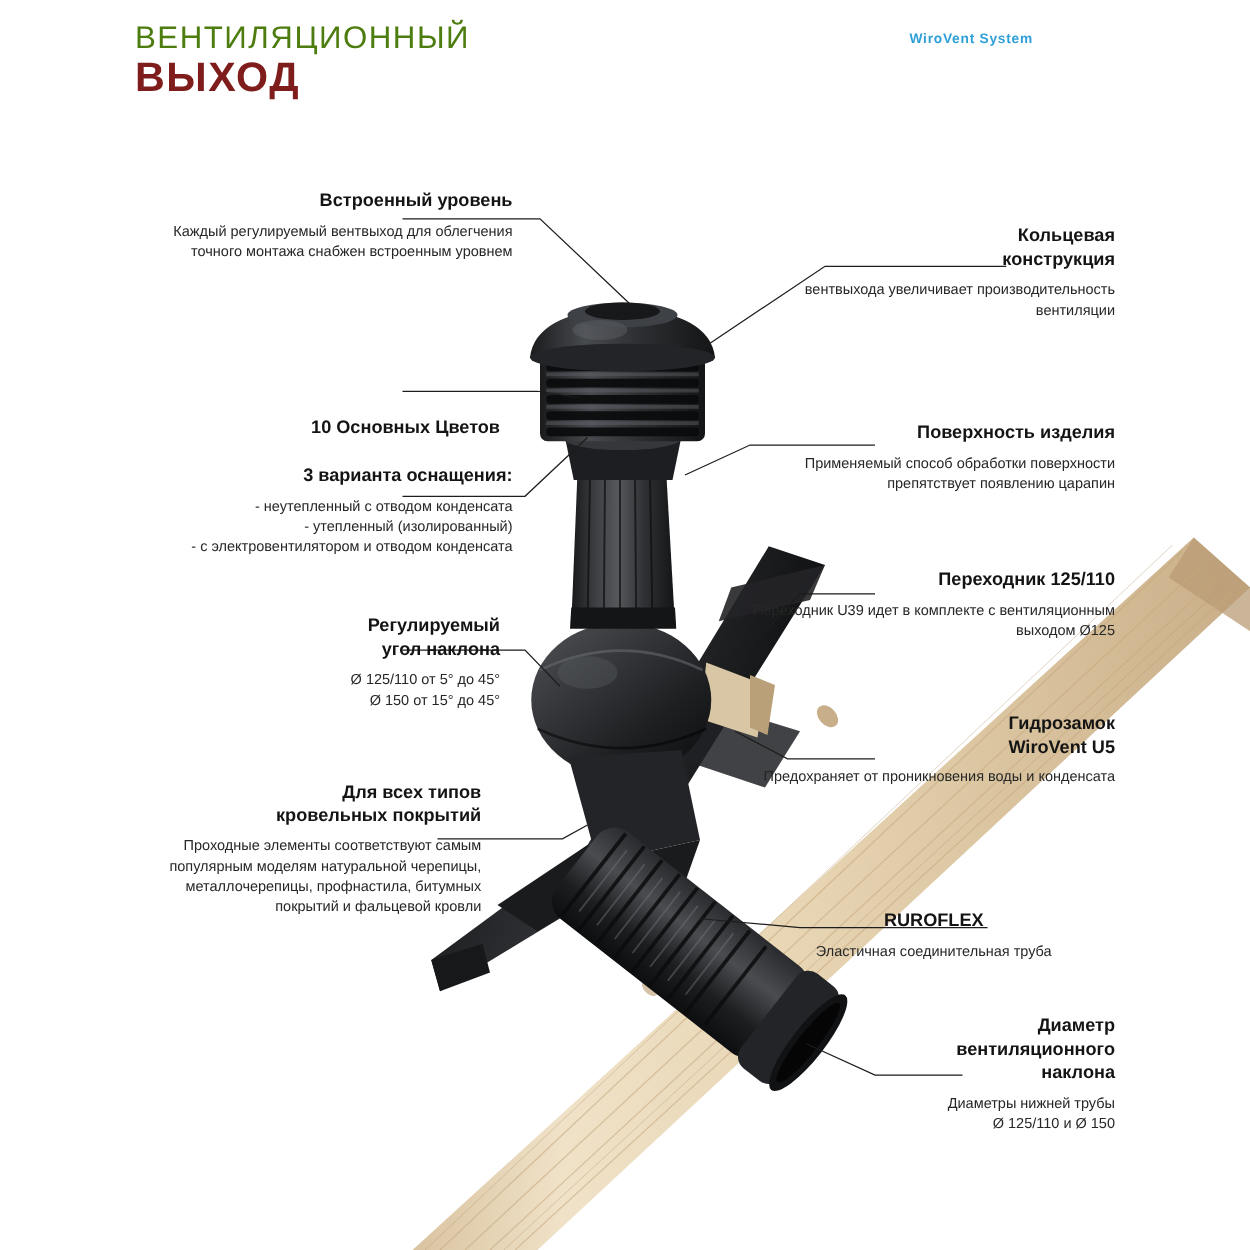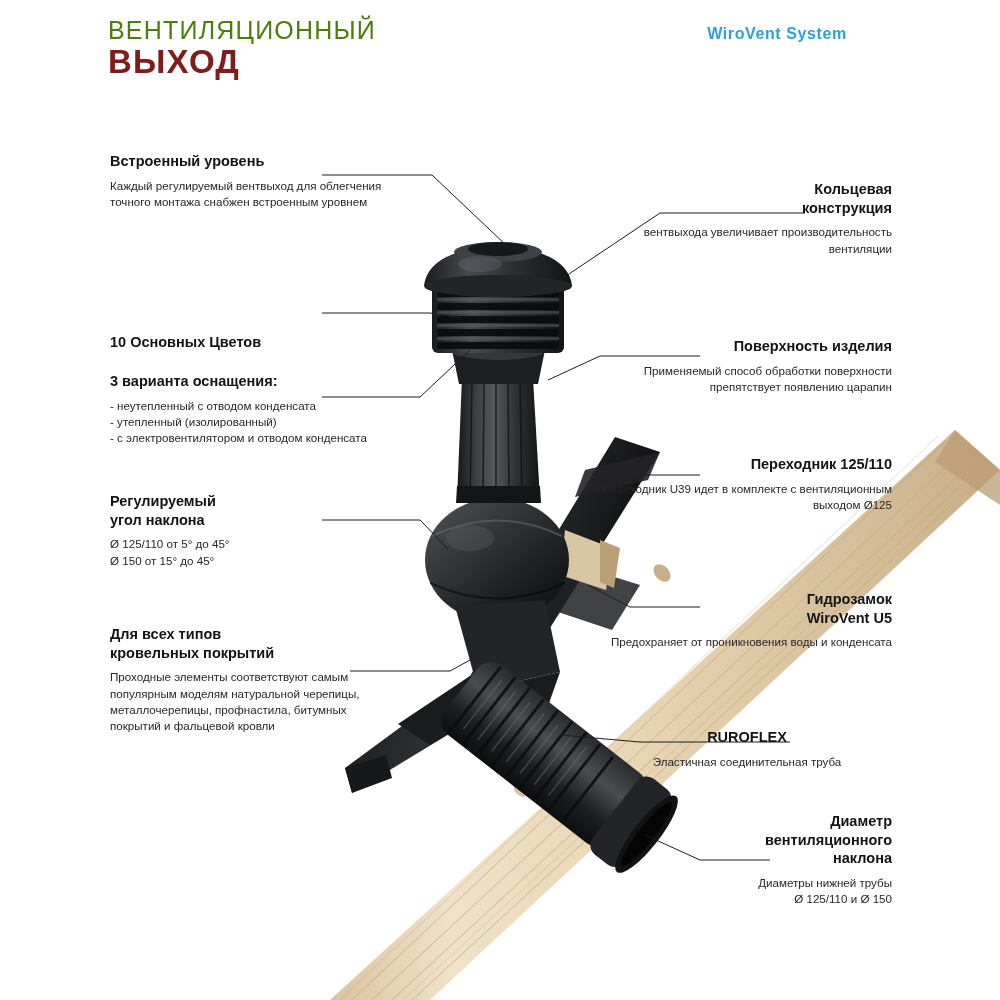--- a/index.html
+++ b/index.html
@@ -50,21 +50,21 @@
   }
   .brand-name {
     font-size: 40px;
     font-weight: bold;
     letter-spacing: 2.5px;
     color: #2f9fd8;
     line-height: 1;
   }
   .brand-sub {
     margin-top: 7px;
-    font-size: 16px;
+    font-size: 11px;
     font-weight: bold;
     letter-spacing: 0.6px;
     color: #2f9fd8;
   }
 
   
   .callout {
     position: absolute;
   }
   .callout .c-title {
@@ -72,21 +72,21 @@
     font-size: 14.5px;
     color: #141414;
     line-height: 1.28;
   }
   .callout .c-body {
     margin-top: 7px;
     font-size: 11.6px;
     line-height: 1.42;
     color: #272727;
   }
-  .left-callout { text-align: left; }
+  .left-callout { text-align: right; }
   .right-callout { text-align: right; }
 
   
   #leaders {
     position: absolute;
     left: 0; top: 0;
     width: 1000px; height: 1000px;
     pointer-events: none;
   }
 
@@ -333,21 +333,21 @@
     <div class="c-title" style="white-space:pre-line;">Кольцевая
 конструкция</div>
     <div class="c-body">вентвыхода увеличивает производительность вентиляции</div>
   </div>
 
   <div class="callout right-callout" style="right:108px; top:455px; width:300px;">
     <div class="c-title">Переходник 125/110</div>
     <div class="c-body">Переходник U39 идет в комплекте с вентиляционным выходом Ø125</div>
   </div>
 
-  <div class="callout right-callout" style="right:108px; top:570px; width:290px;margin-top:20px;">
+  <div class="callout right-callout" style="right:108px; top:570px; width:290px;">
     <div class="c-title" style="white-space:pre-line;">Гидрозамок
 WiroVent U5</div>
     <div class="c-body">Предохраняет от проникновения воды и конденсата</div>
   </div>
 
   <div class="callout right-callout" style="right:108px; top:728px; width:290px;text-align:center;">
     <div class="c-title">RUROFLEX</div>
     <div class="c-body">Эластичная соединительная труба</div>
   </div>
 

